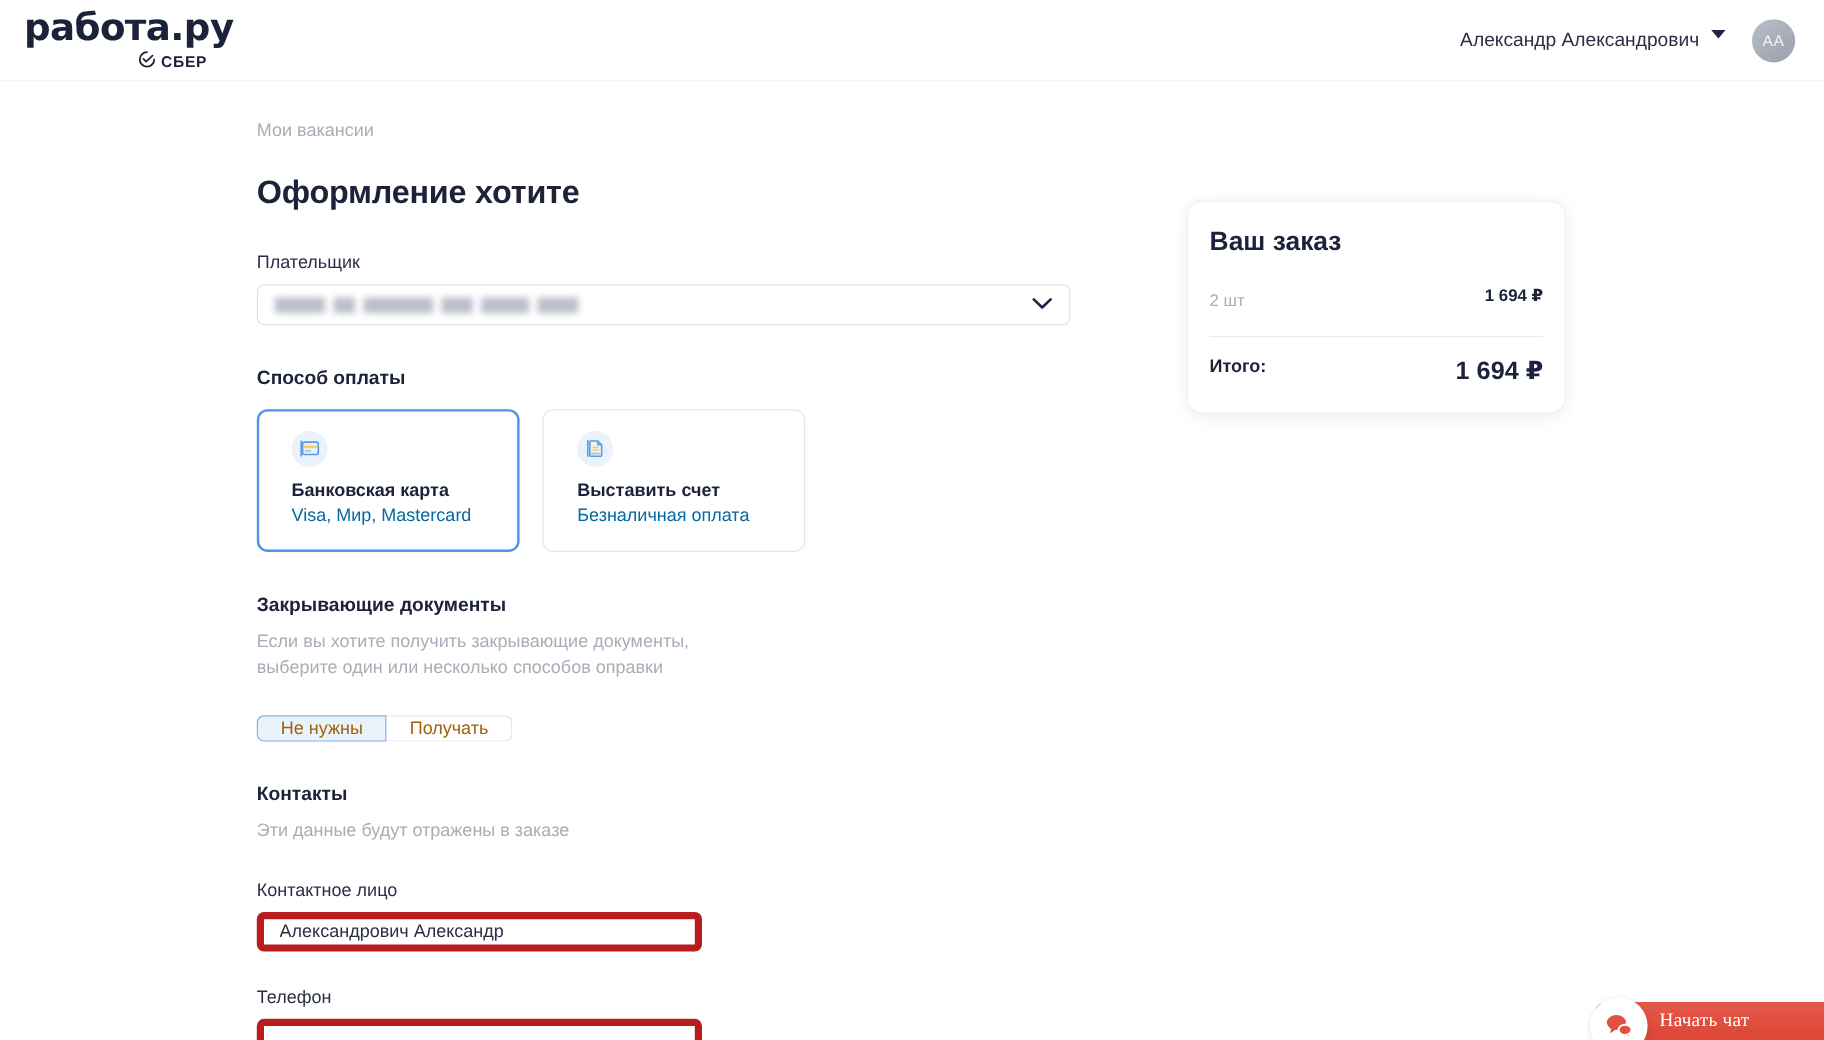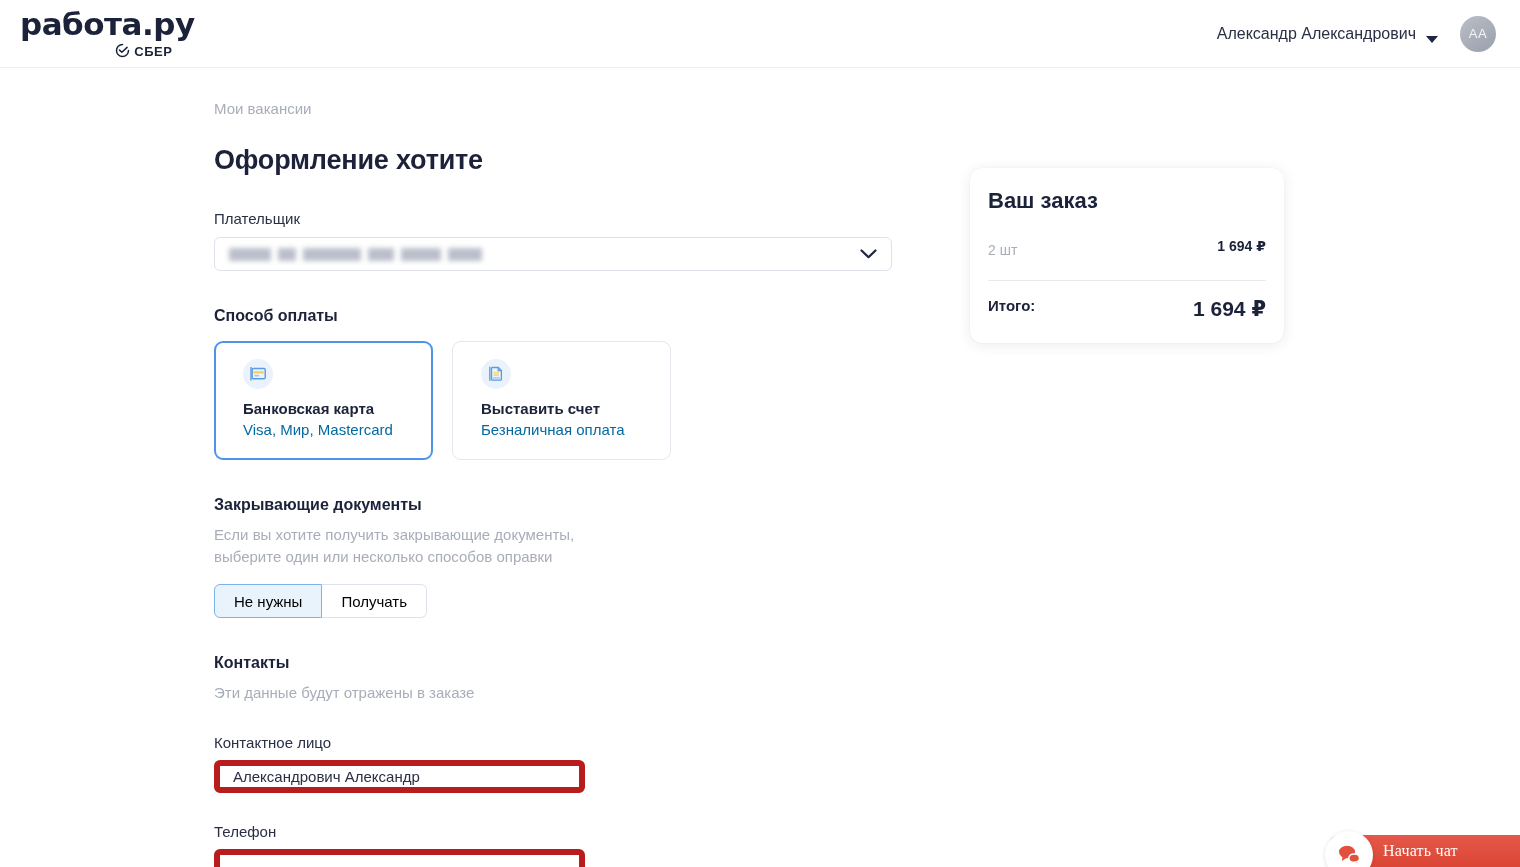--- a/index.html
+++ b/index.html
@@ -55,21 +55,21 @@
   }
   .sber-mark { display:block; }
 
   .user-area {
     display: flex;
     align-items: center;
     gap: 16px;
   }
   .user-name-btn {
     display: flex;
-    align-items: flex-end;
+    align-items: flex-start;
     gap: 10px;
     font-size: 16px;
     color: #2a2f45;
     background: none;
     border: none;
     cursor: pointer;
     font-family: inherit;
   }
   .caret {
     width: 0; height: 0;
@@ -199,30 +199,31 @@
     margin-bottom: 4px;
   }
   .pay-sub {
     font-size: 15px;
     color: #0369a1;
   }
 
   
   .toggle-group { display: flex; }
   .toggle-btn {
-    height: 34px;
+    height: 22px;
     padding: 0 19px;
     font-size: 15px;
     font-family: inherit;
-    color: #000000;
+    color: #a16207;
     background: #fff;
     border: 1px solid #dfe2ea;
     cursor: pointer;
     display: flex;
     align-items: center;
+    margin-top: 12px;
   }
   .toggle-btn:first-child { border-radius: 6px 0 0 6px; }
   .toggle-btn:last-child { border-radius: 0 6px 6px 0; border-left: none; }
   .toggle-btn.active {
     background: #e9f3fc;
     border-color: #7eb3ea;
     position: relative;
     z-index: 1;
   }
 
@@ -241,21 +242,21 @@
   }
   .input-label {
     font-size: 15px;
     color: #2a2f45;
     margin: 30px 0 9px 0;
   }
 
   
   .order-card {
     position: absolute;
-    left: 970px;
+    left: 990px;
     top: 100px;
     width: 314px;
     background: #fff;
     border-radius: 12px;
     box-shadow: 0 2px 14px rgba(28,41,74,.09), 0 0 1px rgba(28,41,74,.12);
     padding: 20px 18px 22px 18px;
   }
   .order-title {
     font-size: 22px;
     font-weight: 700;

